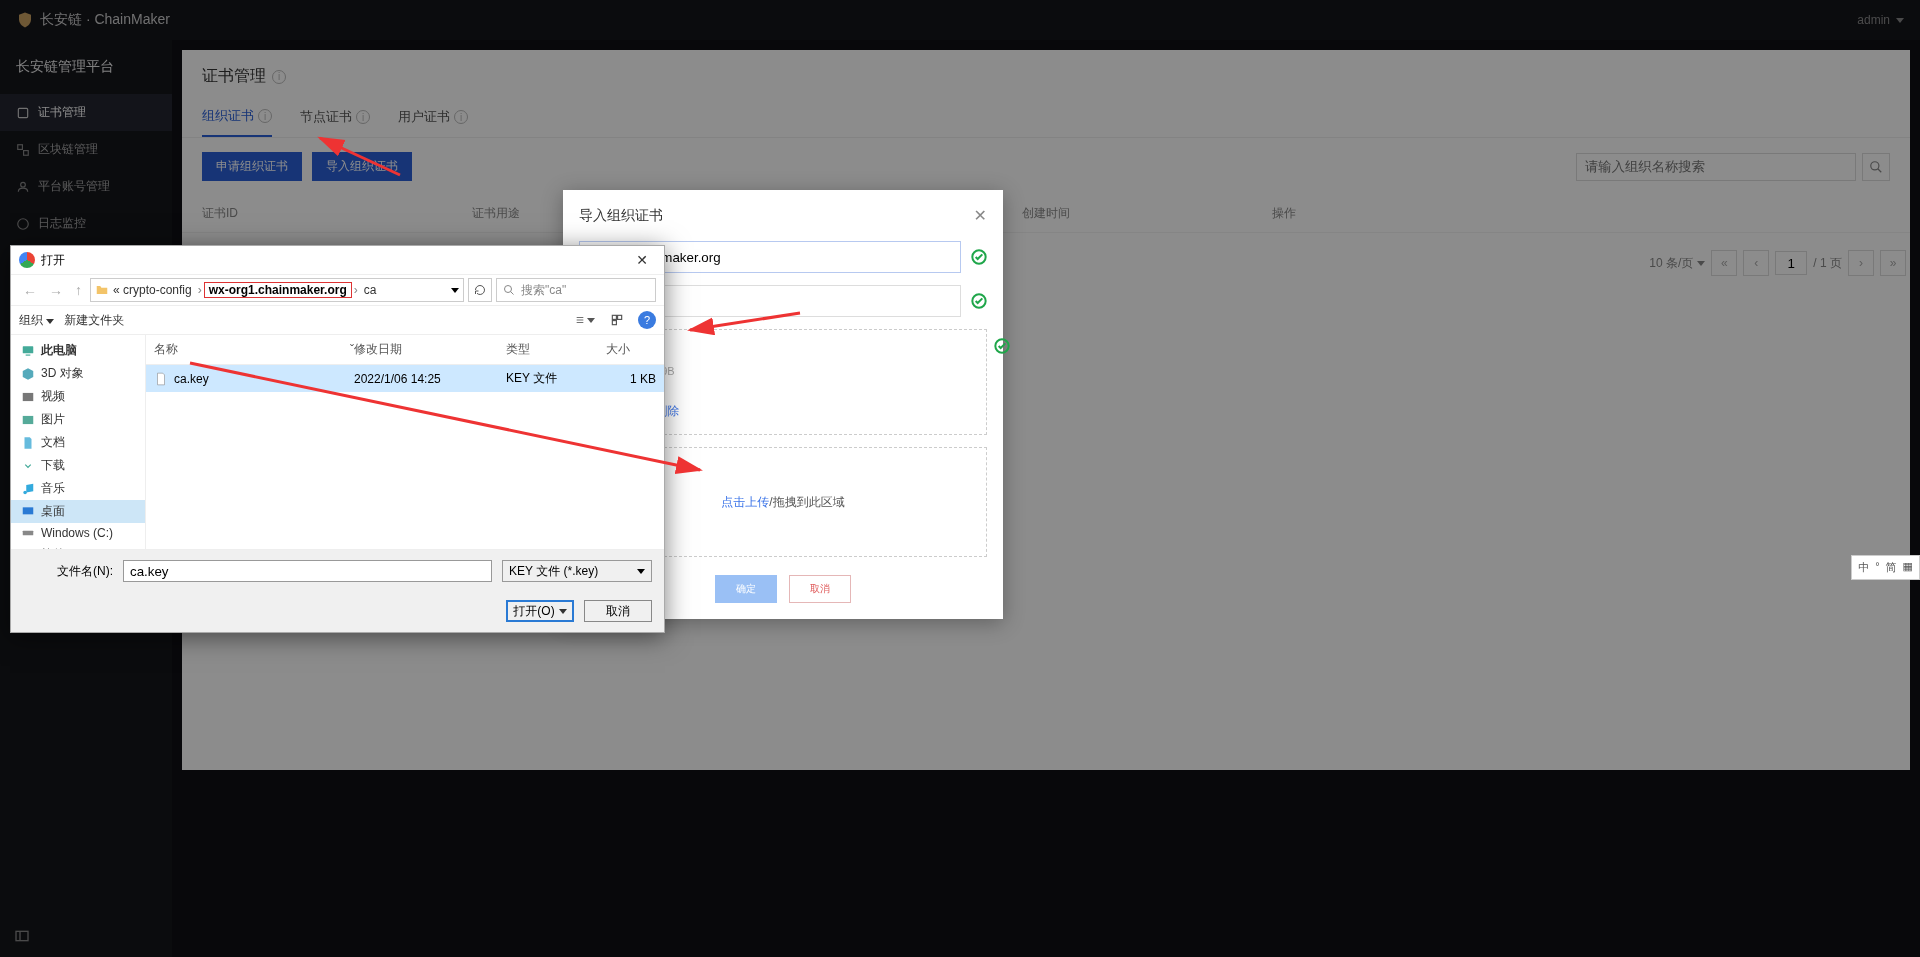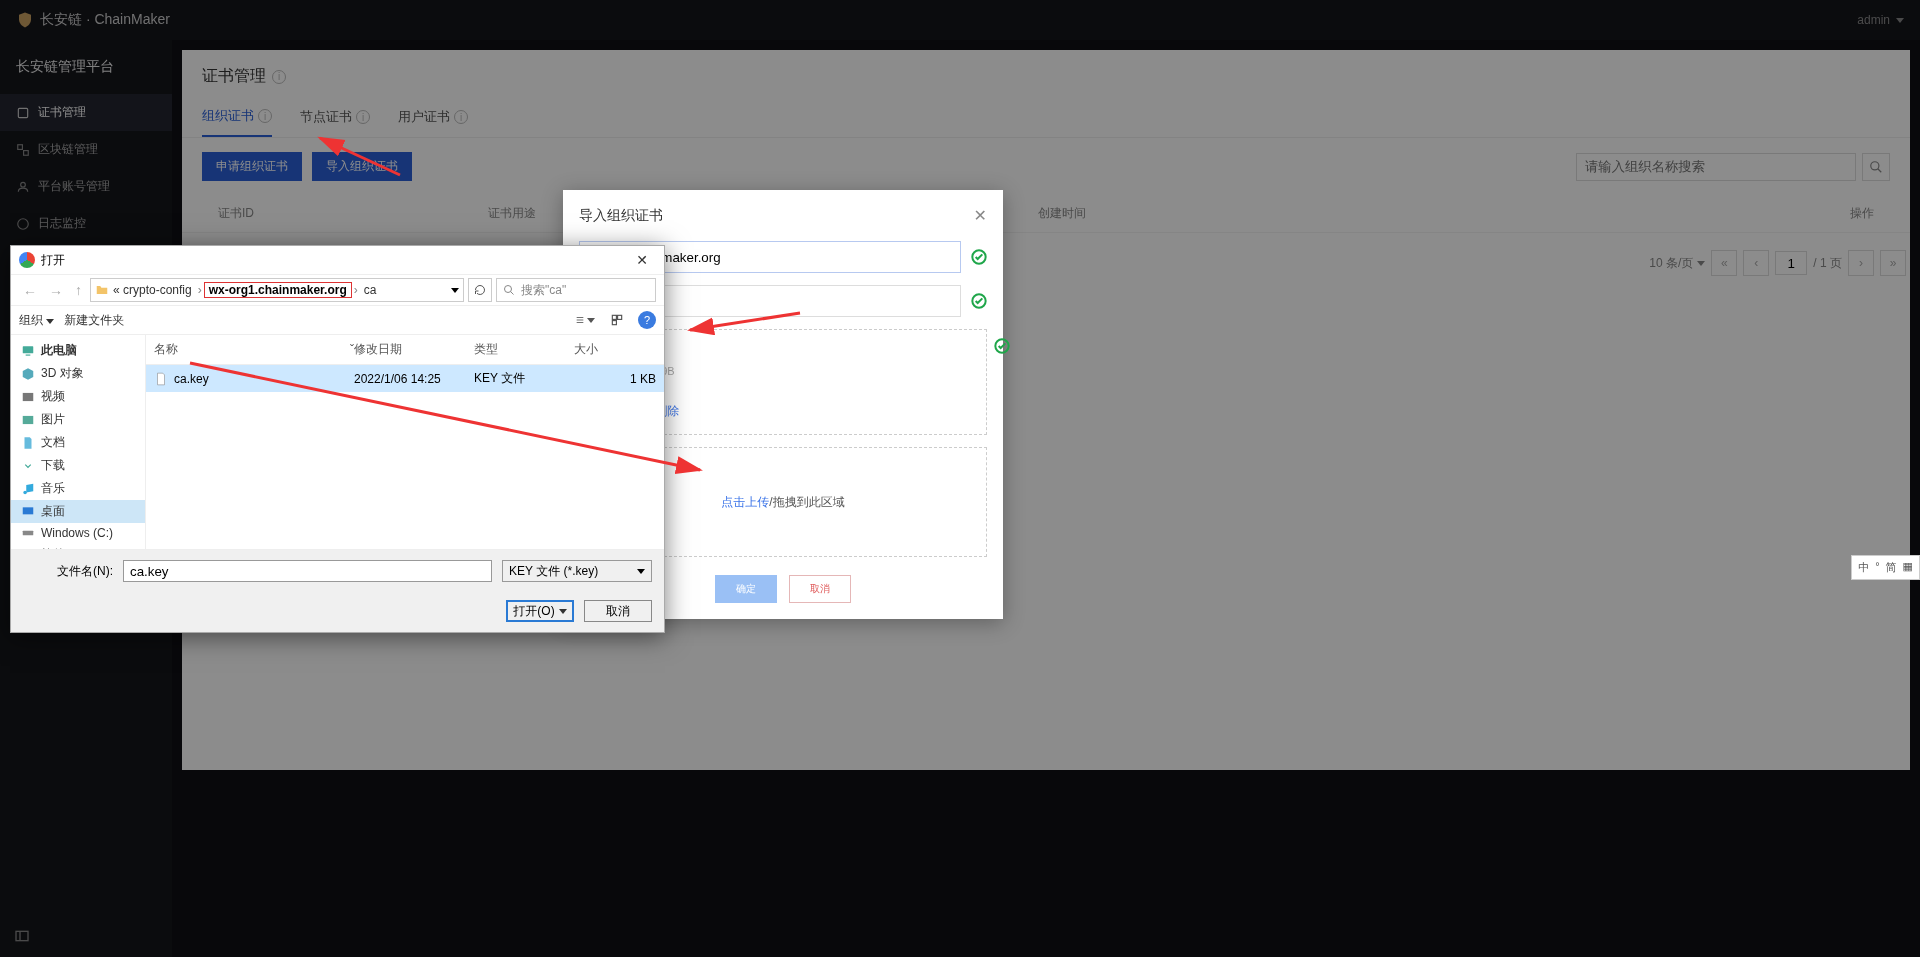--- a/index.html
+++ b/index.html
@@ -32,26 +32,26 @@
 .tabs{display:flex;gap:28px;border-bottom:1px solid #eee;padding:0 20px;margin-top:10px;}
 .tab{padding:10px 0;color:#555;font-size:13px;cursor:pointer;display:flex;align-items:center;gap:4px;}
 .tab.active{color:#2a5fd8;border-bottom:2px solid #2a5fd8;}
 
 .actions{display:flex;gap:10px;padding:14px 20px;align-items:center;}
 .btn{background:#2a5fd8;color:#fff;border:none;padding:6px 14px;font-size:12px;cursor:pointer;}
 .searchbox{margin-left:auto;display:flex;align-items:center;gap:6px;padding-left:9px;}
 .searchbox input{width:280px;height:28px;border:1px solid #ddd;padding:0 8px;color:#999;}
 .searchbox .sico{width:28px;height:28px;display:flex;align-items:center;justify-content:center;border:1px solid #ddd;color:#888;}
 
-.table-head{display:flex;padding:10px 36px;color:#888;font-size:12px;border-bottom:1px solid #f2f2f2;}
+.table-head{display:flex;padding:10px 20px;color:#888;font-size:12px;border-bottom:1px solid #f2f2f2;}
 .th1{flex:0 0 270px;}
 .th2{flex:0 0 300px;}
 .th3{flex:0 0 250px;}
 .th4{flex:0 0 250px;}
-.th5{flex:1;text-align:right;}
+.th5{flex:1;}
 
 .pager{position:absolute;right:4px;top:200px;display:flex;align-items:center;gap:6px;color:#888;font-size:12px;}
 .pager .sel{display:inline-flex;align-items:center;gap:4px;}
 .pager .pg-btn{width:26px;height:26px;display:inline-flex;align-items:center;justify-content:center;border:1px solid #ddd;color:#aaa;}
 .pager input{width:32px;height:24px;text-align:center;border:1px solid #ddd;}
 
 
 .import-modal{position:absolute;z-index:200;top:190px;left:563px;width:440px;background:#fff;box-shadow:0 4px 20px rgba(0,0,0,0.3);padding:16px;}
 .import-modal .mhead{display:flex;align-items:center;font-size:14px;color:#333;margin-bottom:16px;}
 .import-modal .mclose{margin-left:auto;color:#888;cursor:pointer;font-size:16px;}
@@ -94,21 +94,21 @@
 .win-tree{width:135px;border-right:1px solid #eee;overflow-y:auto;padding:4px 0;}
 .tree-item{display:flex;align-items:center;gap:6px;padding:3px 10px;font-size:12px;color:#333;cursor:pointer;}
 .tree-item.sel{background:#cde6f7;}
 .tree-item.bold{font-weight:bold;}
 .tree-ic{width:14px;height:14px;display:inline-flex;}
 .win-files{flex:1;display:flex;flex-direction:column;}
 .file-head{display:flex;padding:6px 8px;color:#555;font-size:12px;border-bottom:1px solid #eee;}
 .fh-col{display:flex;align-items:center;gap:4px;}
 .fh1{flex:0 0 200px;}
 .fh2{flex:0 0 120px;}
-.fh3{flex:0 0 100px;}
+.fh3{flex:0 0 100px;margin-left:32px;}
 .fh4{flex:1;text-align:right;}
 .file-row{display:flex;padding:5px 8px;font-size:12px;align-items:center;}
 .file-row.sel{background:#cde8ff;}
 .file-row .fic{width:14px;height:14px;margin-right:6px;}
 .win-footer{border-top:1px solid #eee;padding:10px 12px;display:flex;align-items:center;gap:10px;flex-wrap:wrap;background:#f0f0f0;}
 .win-footer .fname-lab{width:90px;text-align:right;}
 .win-footer .fname-inp{flex:1;height:22px;border:1px solid #999;padding:0 6px;}
 .win-footer .filter{width:150px;height:22px;border:1px solid #999;padding:0 6px;display:flex;align-items:center;justify-content:space-between;}
 .win-footer .fbtns{width:100%;display:flex;justify-content:flex-end;gap:10px;margin-top:8px;}
 .win-footer .wbtn{width:68px;height:22px;border:1px solid #888;display:flex;align-items:center;justify-content:center;cursor:pointer;}

